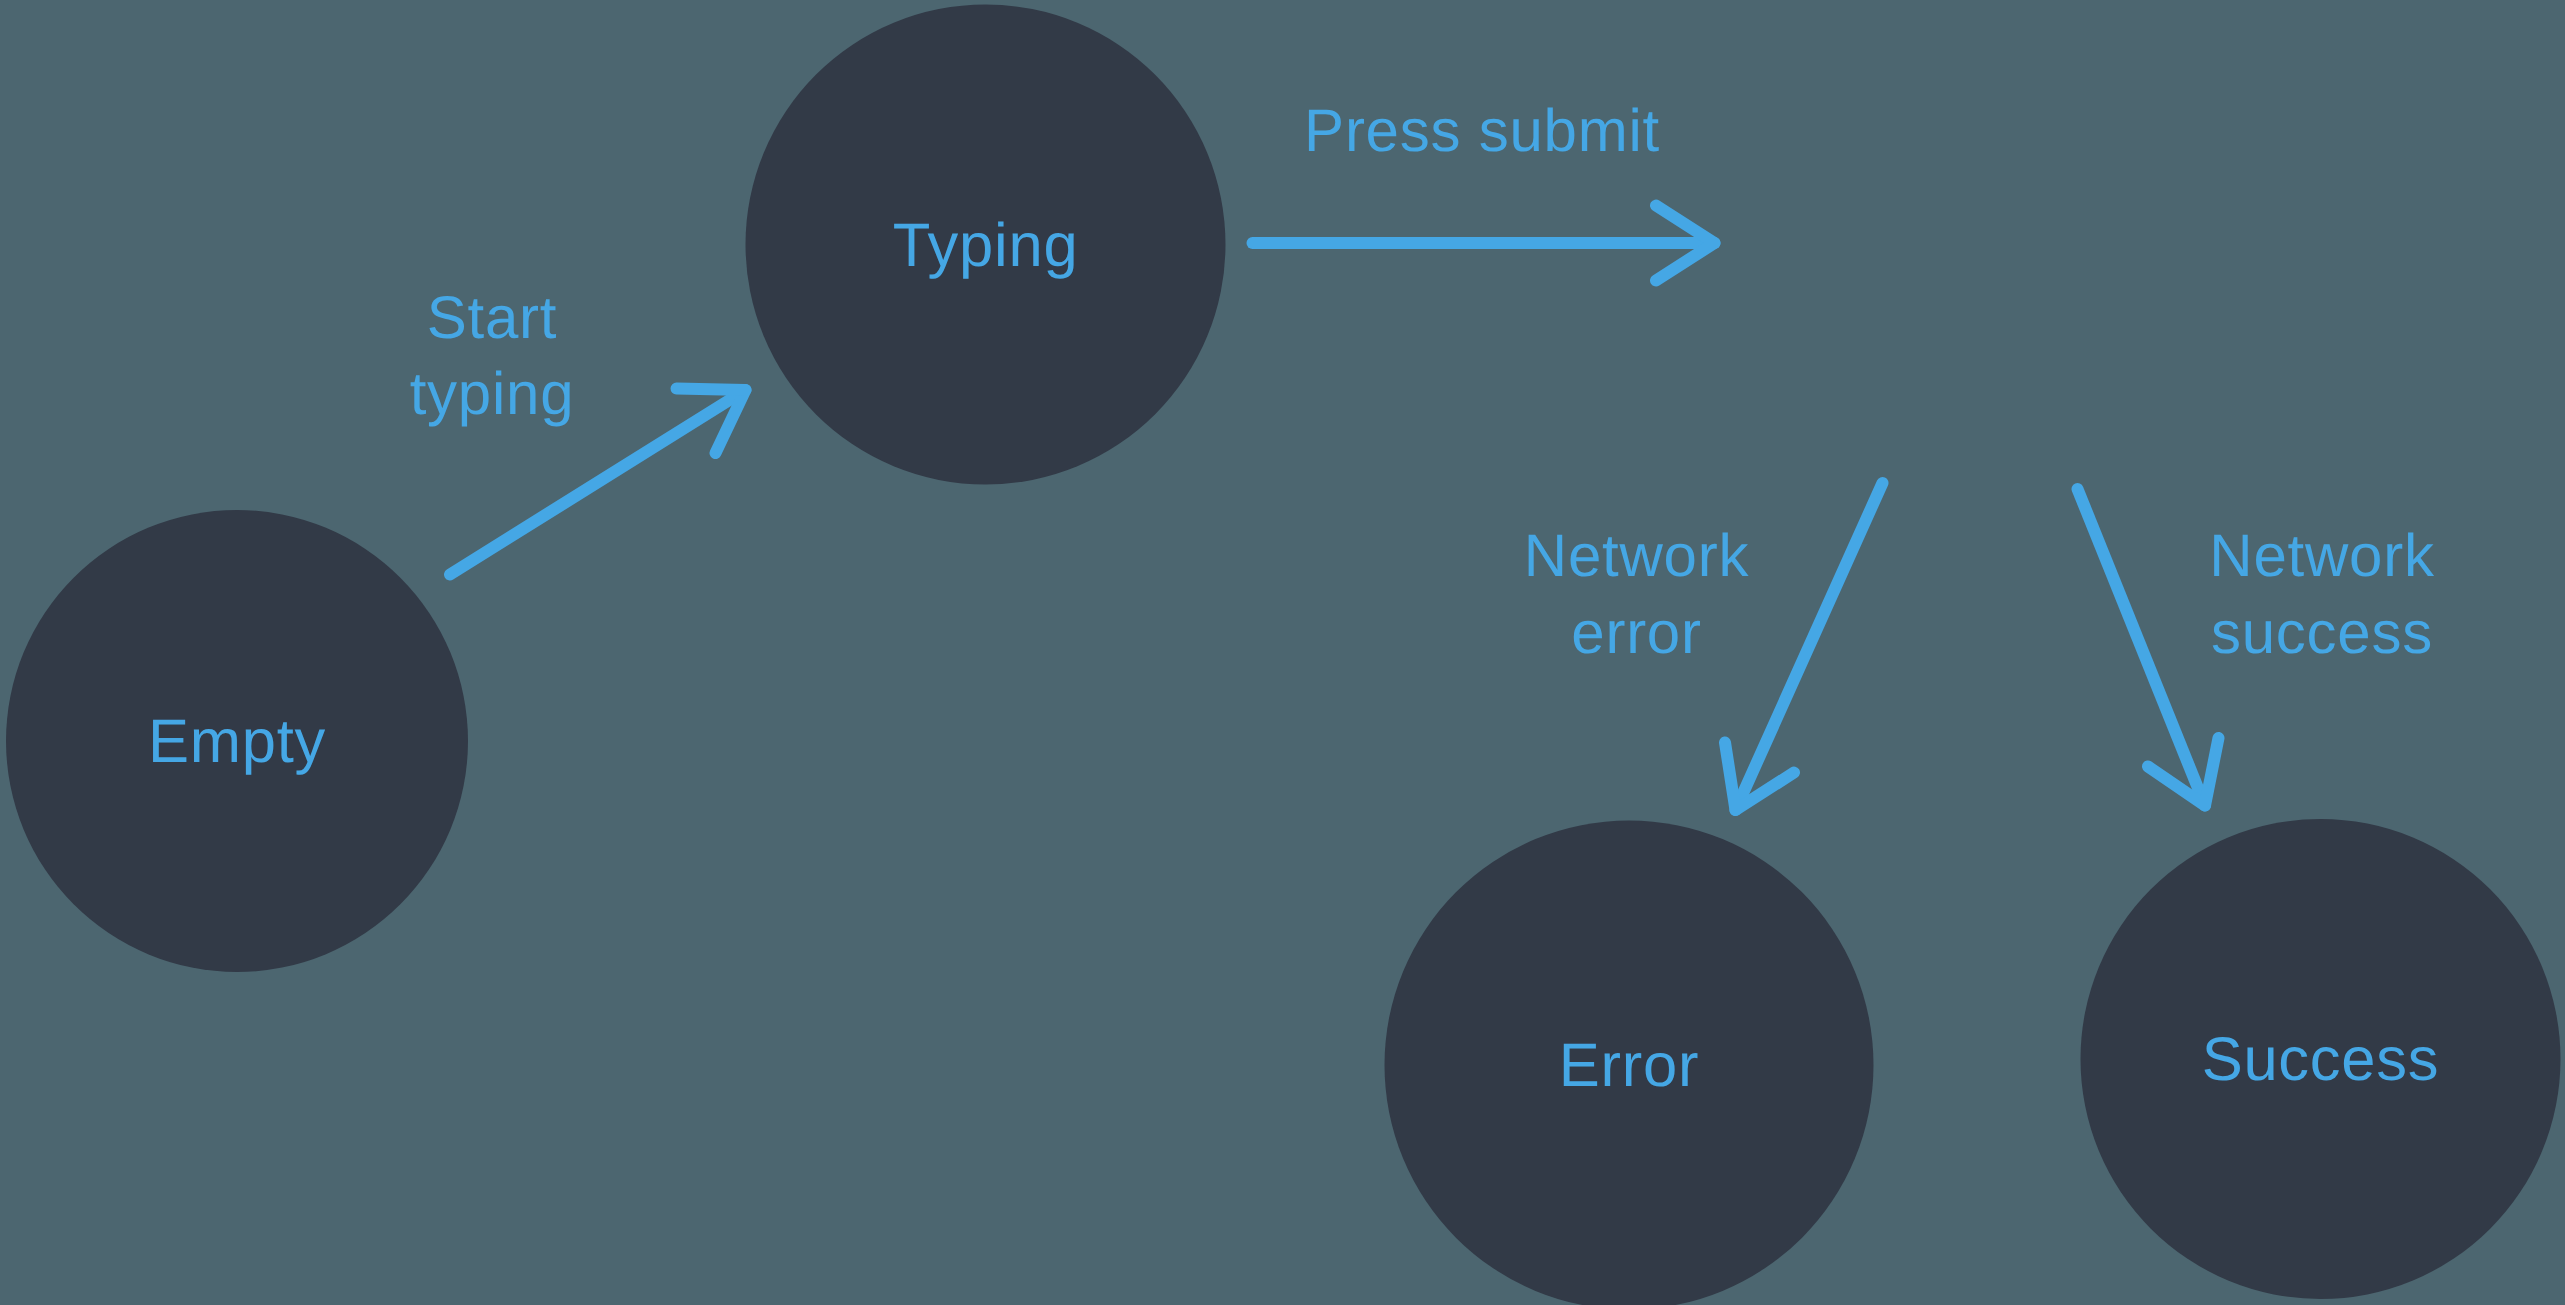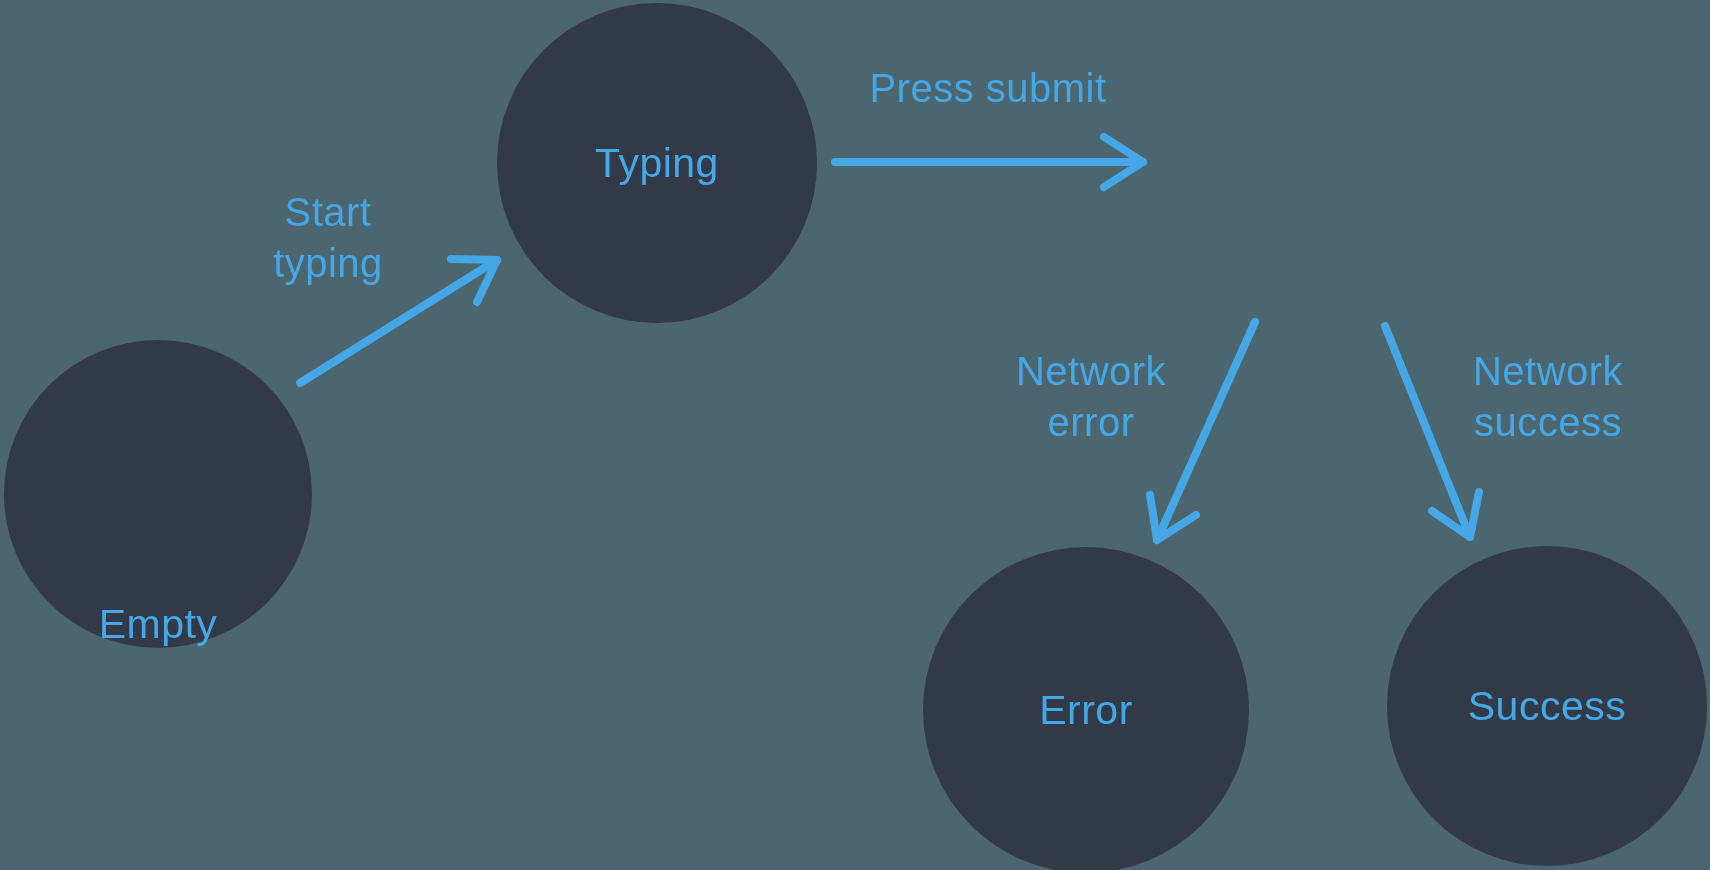--- a/index.html
+++ b/index.html
@@ -44,21 +44,21 @@
   }
   svg .stroke {
     fill: none;
     stroke: currentColor;
     stroke-width: 8;
     stroke-linecap: round;
     stroke-linejoin: round;
   }
 
   
-  .node-empty      { left: 4px;    top: 340px; width: 308px; height: 308px; align-items: flex-end; }
+  .node-empty      { left: 4px;    top: 340px; width: 308px; height: 308px; }
   .node-typing     { left: 497px;  top: 3px;   width: 320px; height: 320px; }
   .node-submitting { left: 1167px; top: 2px;   width: 326px; height: 326px; }
   .node-error      { left: 923px;  top: 547px; width: 326px; height: 326px; }
   .node-success    { left: 1387px; top: 546px; width: 320px; height: 320px; }
 
   
   .label-start-typing    { left: 328px;  top: 238px; }
   .label-press-submit    { left: 988px;  top: 88px;  }
   .label-network-error   { left: 1091px; top: 397px; }
   .label-network-success { left: 1548px; top: 397px; }

